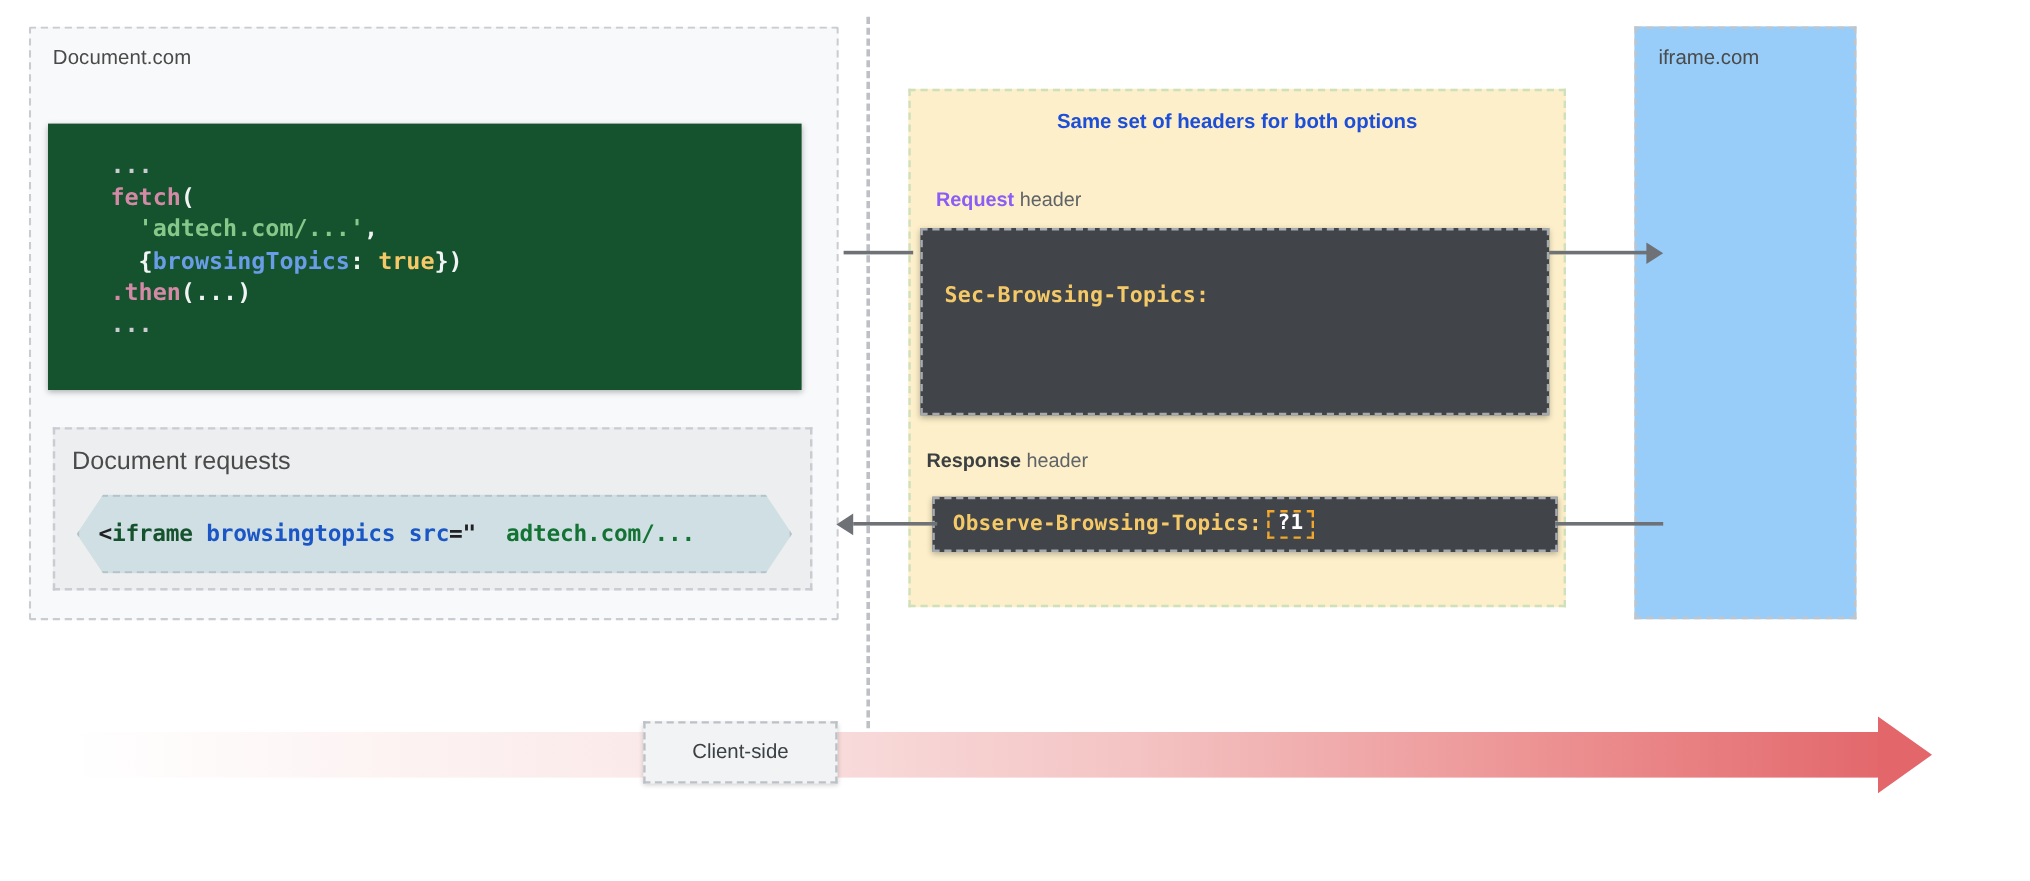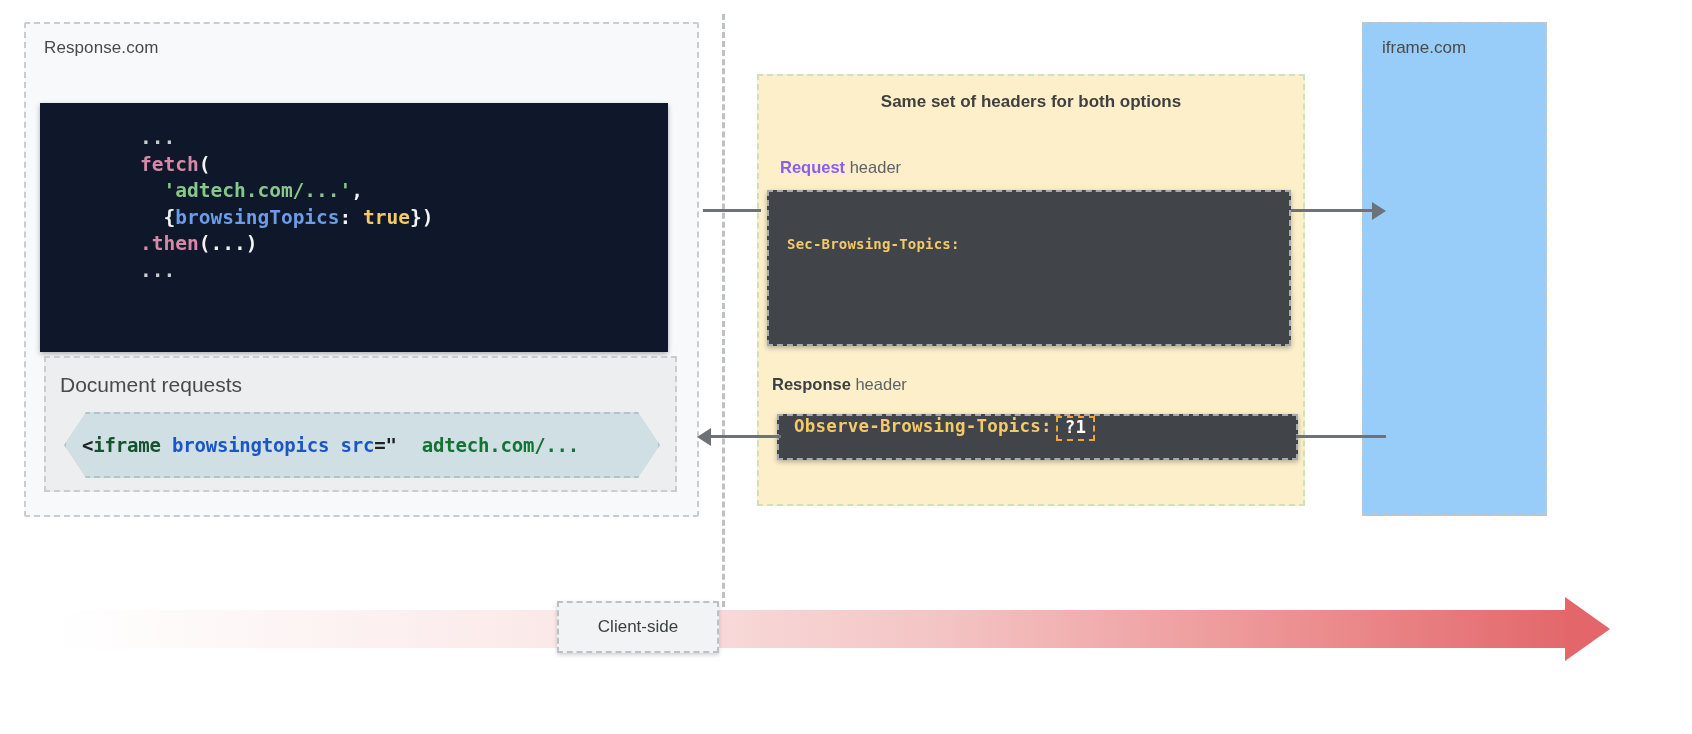--- a/index.html
+++ b/index.html
@@ -31,24 +31,23 @@
   }
   #publisher-label {
     left: 44px; top: 38px;
     font-size: 17px;
     color: #4a4a4a;
     letter-spacing: .1px;
   }
 
   
   #fetch-code {
-    left: 40px; top: 103px; width: 628px; height: 249px;
-    background: #0f172a;
+    left: 40px; top: 103px; width: 628px; height: 222px;
+    background: #14532d;
     box-shadow: 0 2px 5px rgba(0,0,0,.30);
-    padding-left: 48px;
   }
   #fetch-code pre {
     margin: 0;
     padding: 22px 0 0 52px;
     font-family: "DejaVu Sans Mono", "Liberation Mono", monospace;
     font-size: 19.5px;
     line-height: 26.5px;
     color: #e8eaed;
     white-space: pre;
     font-weight: 700;
@@ -108,21 +107,21 @@
   #headers-panel {
     left: 757px; top: 74px; width: 548px; height: 432px;
     background: #fcefc9;
     border: 2px dashed #cfe0bd;
   }
   #headers-title {
     left: 757px; top: 92px; width: 548px;
     text-align: center;
     font-size: 17px;
     font-weight: 700;
-    color: #404040;
+    color: #1d4ed8;
   }
   #req-label {
     left: 780px; top: 158px;
     font-size: 16.5px;
     color: #5f6368;
   }
   #req-label b { color: #8b5cf6; font-weight: 700; }
   #resp-label {
     left: 772px; top: 375px;
     font-size: 16.5px;
@@ -133,21 +132,21 @@
   
   #req-box {
     left: 767px; top: 190px; width: 524px; height: 156px;
     background: #41454a;
     border: 2px dashed #a6aab0;
     box-shadow: 0 2px 5px rgba(0,0,0,.28);
   }
   #req-box .line1 {
     position: absolute; left: 18px; top: 44px;
     font-family: "DejaVu Sans Mono", "Liberation Mono", monospace;
-    font-size: 14px; font-weight: 700;
+    font-size: 18px; font-weight: 700;
     color: #f5c967;
     letter-spacing: .2px;
   }
   #req-box .line2 {
     position: absolute; left: 18px; top: 88px;
     font-family: "DejaVu Sans Mono", "Liberation Mono", monospace;
     font-size: 17px; font-weight: 700;
     white-space: nowrap;
     letter-spacing: -.2px;
   }
@@ -159,21 +158,21 @@
 
   
   #resp-box {
     left: 777px; top: 414px; width: 521px; height: 46px;
     background: #41454a;
     border: 2px dashed #a6aab0;
     box-shadow: 0 2px 5px rgba(0,0,0,.28);
   }
   #resp-box .rline {
     position: absolute; left: 15px; top: 0; height: 100%;
-    display: flex; align-items: flex-start;
+    display: flex; align-items: center;
     font-family: "DejaVu Sans Mono", "Liberation Mono", monospace;
     font-size: 17.5px; font-weight: 700;
     color: #f5c967;
     letter-spacing: .2px;
     white-space: nowrap;
   }
   #observe-value {
     margin-left: 4px;
     border: 2px dashed #f0a72b;
     padding: 1px 7px 2px 7px;
@@ -230,30 +229,30 @@
     border-left: 45px solid #e2666a;
   }
   .side-chip {
     background: #f1f3f4;
     border: 2px dashed #bdc1c6;
     box-shadow: 0 2px 4px rgba(0,0,0,.18);
     display: flex; align-items: center; justify-content: center;
     font-size: 17px;
     color: #3c4043;
   }
-  #client-chip { left: 557px; top: 601px; width: 162px; height: 52px; }
+  #client-chip { left: 536px; top: 601px; width: 162px; height: 52px; }
   #server-chip { left: 746px; top: 601px; width: 164px; height: 52px; }
 </style>
 </head>
 <body>
 
 <div id="canvas">
 
   <div class="abs" id="publisher-panel"></div>
-  <div class="abs" id="publisher-label">Response.com</div>
+  <div class="abs" id="publisher-label">Document.com</div>
 
   <div class="abs" id="fetch-code">
     <pre><span class="c-dots">...</span>
 <span class="c-fn">fetch</span><span class="c-punc">(</span>
   <span class="c-str">'adtech.com/...'</span><span class="c-punc">,</span>
   <span class="c-punc">{</span><span class="c-prop">browsingTopics</span><span class="c-punc">:</span> <span class="c-bool">true</span><span class="c-punc">})</span>
 <span class="c-fn">.then</span><span class="c-punc">(...)</span>
 <span class="c-dots">...</span></pre>
   </div>
 

